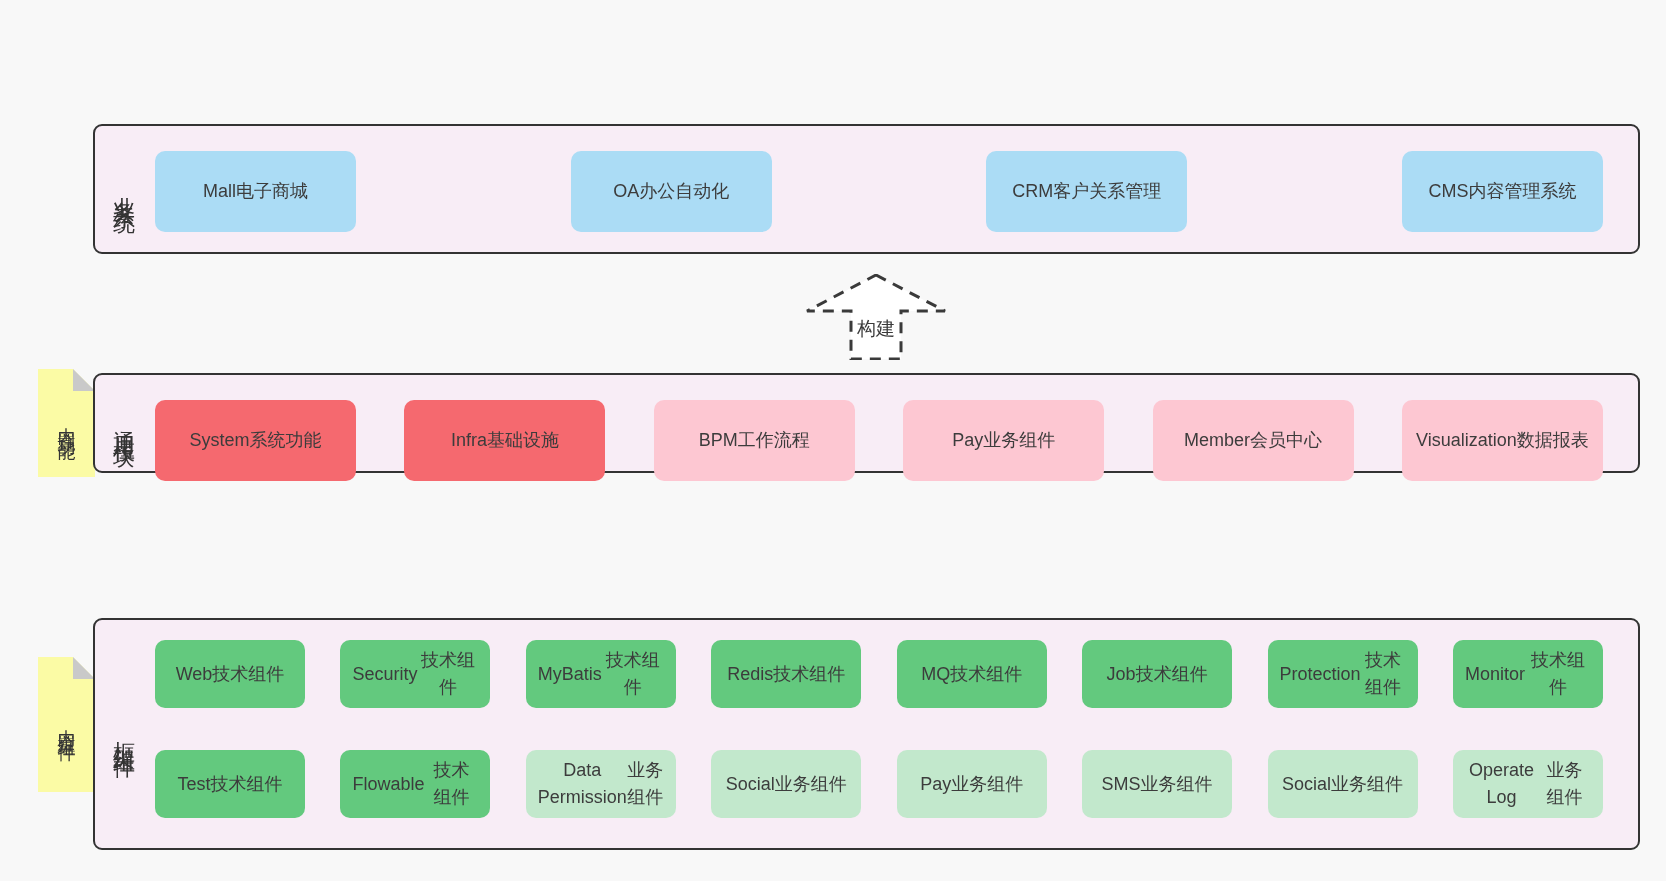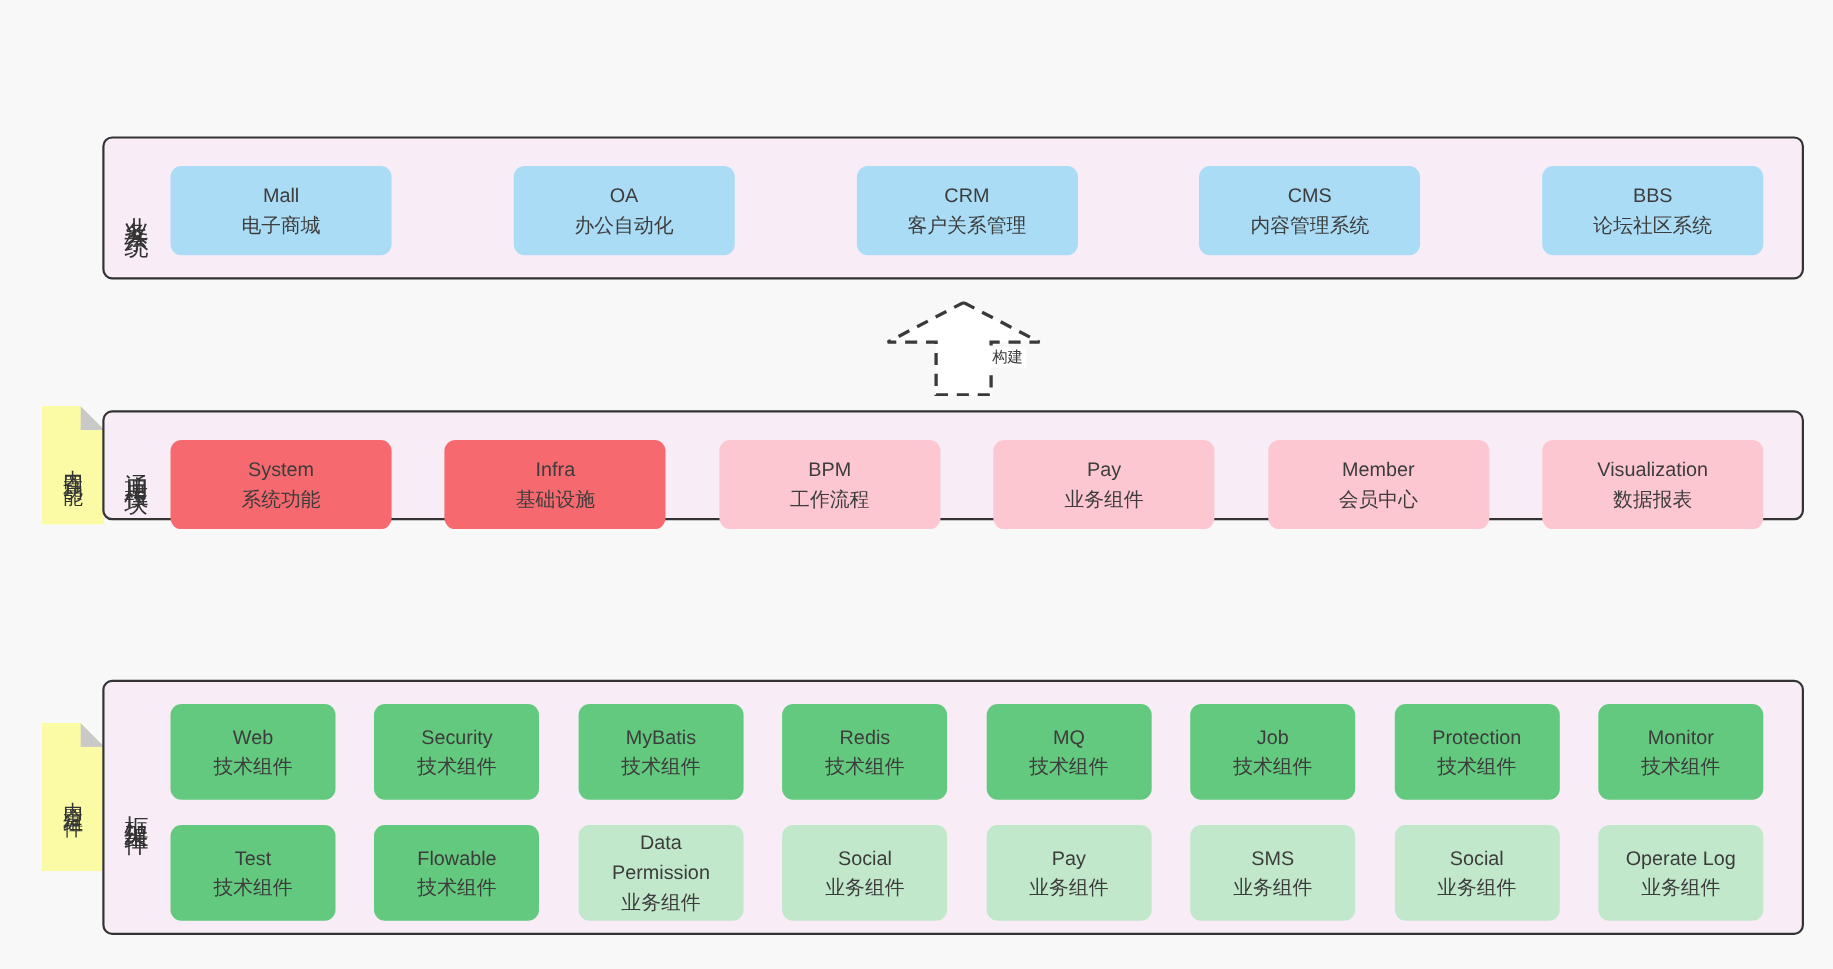--- a/index.html
+++ b/index.html
@@ -30,26 +30,26 @@
     position:absolute; left:60px; right:35px;
     display:flex; justify-content:space-between;
   }
   #panel-business .box-row { top:25px; }
   #panel-modules  .box-row { top:25px; }
   #panel-components .box-row.row1 { top:20px; }
   #panel-components .box-row.row2 { top:130px; }
 
   .box {
     box-sizing:border-box; border-radius:10px;
-    display:flex; flex-direction:column; justify-content:center; align-items:center;
+    display:flex; flex-direction:row; justify-content:center; align-items:center;
     text-align:center; font-size:18px; line-height:27px; padding:0 12px;
     color:var(--text,#3c3c3c);
   }
   .box.wide   { width:201px; height:81px; }
-  .box.narrow { width:150px; height:87px; }
+  .box.narrow { width:150px; height:68px; }
   .blue       { background:var(--blue,#abdcf5); }
   .red        { background:var(--red,#f5696f); }
   .pink       { background:var(--pink,#fdc7d2);padding-left:12px; }
   .green      { background:var(--green,#63c97e); }
   .lightgreen { background:var(--lightgreen,#c2e8cc); }
 
   .sticky {
     position:absolute; left:38px; width:57px; z-index:0;
     background:var(--yellow,#fbfba5);
     clip-path:polygon(0 0, calc(100% - 22px) 0, 100% 22px, 100% 100%, 0 100%);
@@ -66,23 +66,22 @@
     writing-mode:vertical-lr; text-orientation:upright;
     font-size:18px; letter-spacing:5px; color:#333; white-space:nowrap;
   }
 
   .arrow { position:absolute; width:140px; height:86px; z-index:0; }
   #arrow-build     { left:806px; top:274px; }
   #arrow-implement { left:820px; top:517px; }
   .arrow svg { display:block; }
   .arrow-label {
     position:absolute; left:50%; top:42px; transform:translateX(-50%);
-    font-size:14px; color:#3a3a3a; background:#ffffff; padding:0 3px;
+    font-size:19px; color:#3a3a3a; background:#ffffff; padding:0 3px;
     white-space:nowrap;
-    margin-left:40px;
   }
 </style>
 </head>
 <body>
 
 <div id="canvas">
 
   <div class="sticky" id="sticky-modules">
     <div class="sticky-label">内置功能</div>
   </div>
@@ -104,24 +103,20 @@
         <div>OA</div>
         <div>办公自动化</div>
       </div>
       <div class="box wide blue">
         <div>CRM</div>
         <div>客户关系管理</div>
       </div>
       <div class="box wide blue">
         <div>CMS</div>
         <div>内容管理系统</div>
-      </div>
-      <div class="box wide blue">
-        <div>BBS</div>
-        <div>论坛社区系统</div>
       </div>
     </div>
   </div>
 
   <div class="arrow" id="arrow-build">
     <svg width="140" height="86" viewBox="0 0 140 86">
       <polygon points="70,1 139,37 95,37 95,85 45,85 45,37 1,37" fill="#ffffff" stroke="#3a3a3a" stroke-width="3" stroke-dasharray="11 8"></polygon>
     </svg>
     <div class="arrow-label">构建</div>
   </div>

